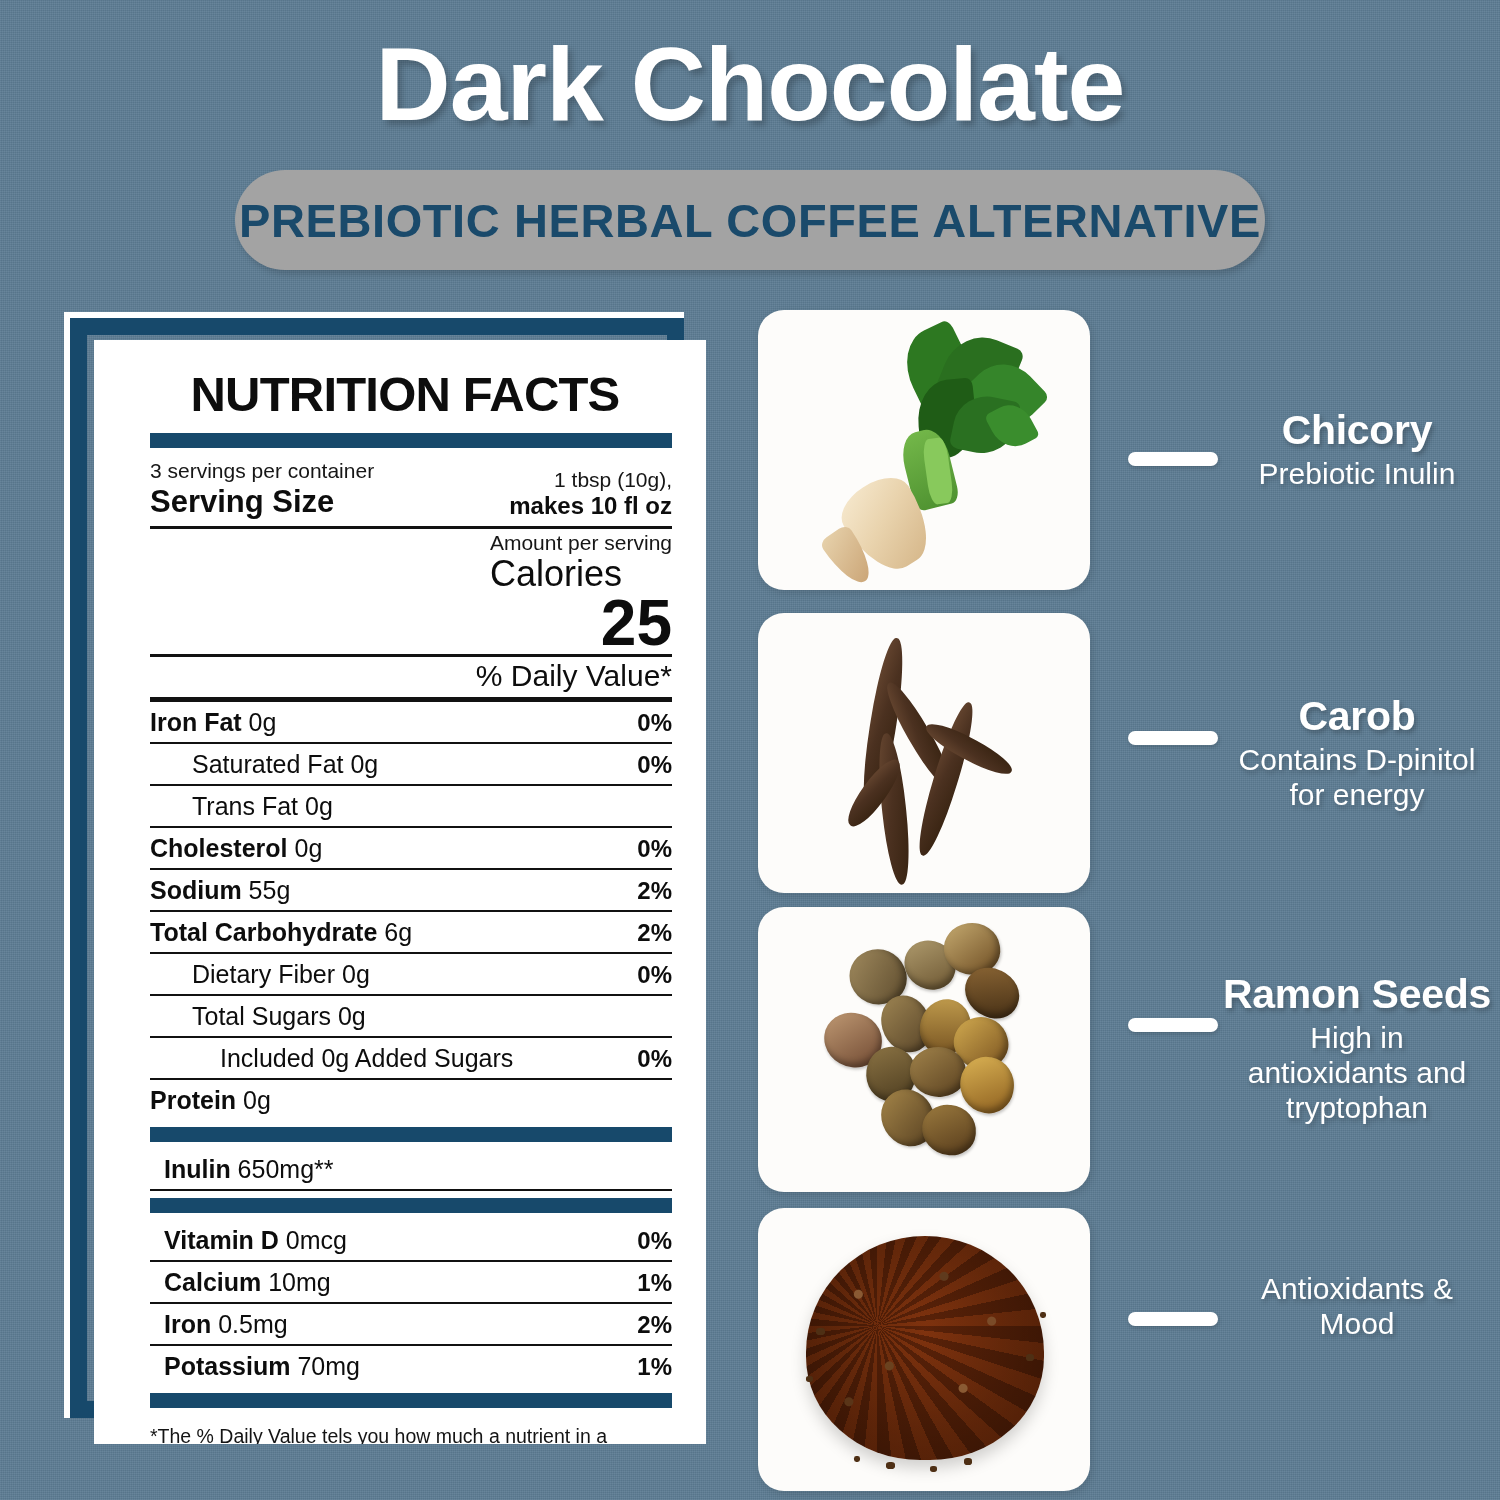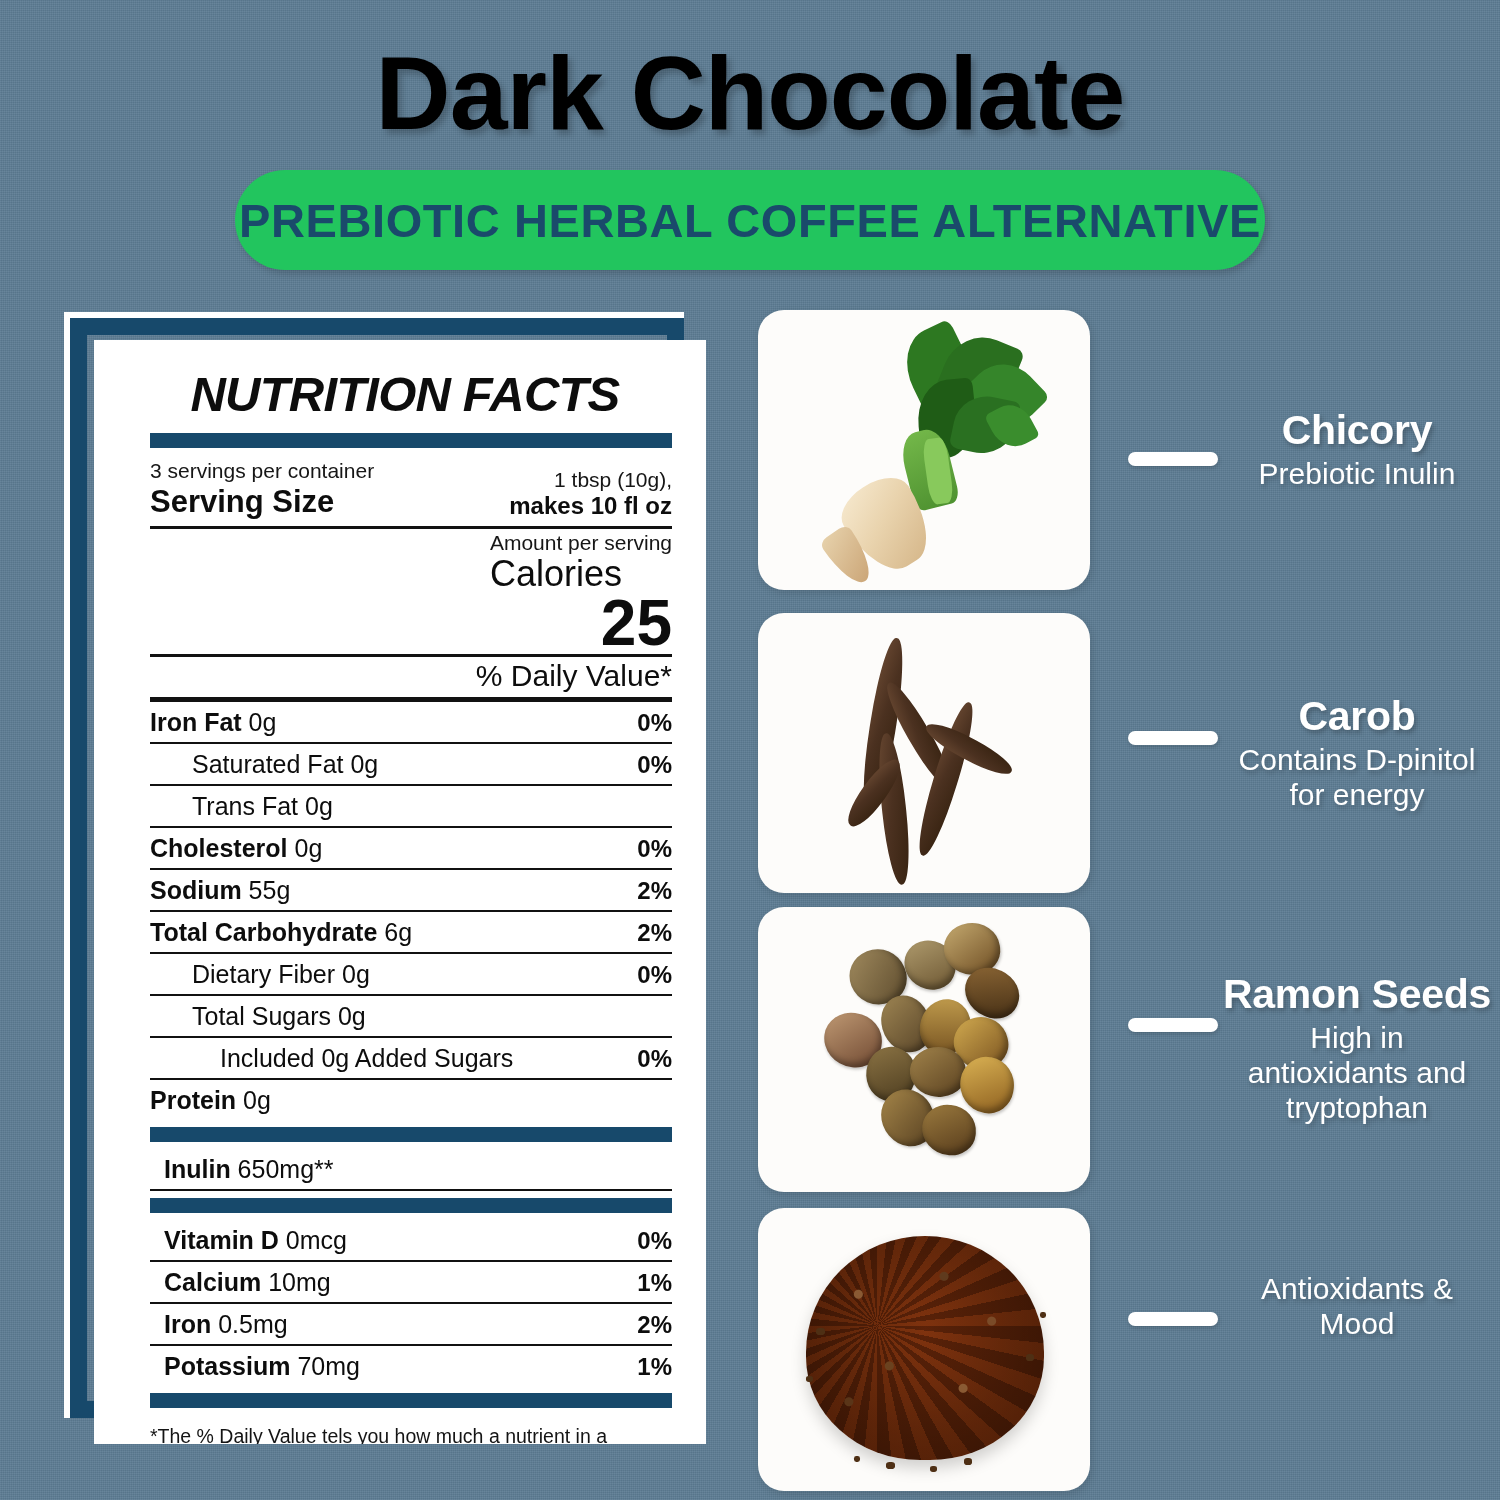--- a/index.html
+++ b/index.html
@@ -22,35 +22,35 @@
     inset: 0;
     background-image:
       repeating-linear-gradient(0deg,   rgba(255,255,255,0.035) 0px, rgba(255,255,255,0.035) 1px, rgba(0,0,0,0.035) 1px, rgba(0,0,0,0.035) 2px),
       repeating-linear-gradient(90deg,  rgba(255,255,255,0.030) 0px, rgba(255,255,255,0.030) 1px, rgba(0,0,0,0.030) 1px, rgba(0,0,0,0.030) 2px);
     pointer-events: none;
   }
 
   
   .title {
     position: absolute;
-    top: 36px; left: 0; width: 1500px;
+    top: 27px; left: 0; width: 1500px;
     text-align: center;
     font-size: 104px;
     font-weight: bold;
-    color: #000000;
+    color: #ffffff;
     letter-spacing: -1px;
     text-shadow: 4px 5px 6px rgba(0,0,0,0.22);
     line-height: 1.1;
   }
 
   .subtitle-pill {
     position: absolute;
     top: 170px; left: 235px;
     width: 1030px; height: 100px;
-    background: #22c55e;
+    background: #a3a3a3;
     border-radius: 50px;
     display: flex;
     align-items: center;
     justify-content: center;
     box-shadow: 3px 4px 7px rgba(0,0,0,0.17);
   }
   .subtitle-pill span {
     font-size: 47px;
     font-weight: bold;
     color: #1a4a6b;
@@ -78,21 +78,20 @@
   }
 
   .nf-title {
     font-size: 49px;
     font-weight: bold;
     color: #0d0d0d;
     letter-spacing: -0.8px;
     text-align: center;
     margin-bottom: 11px;
     margin-left: -12px;
-    font-style: italic;
   }
 
   .bar-thick  { height: 15px; background: #17496b; margin: 0 0 8px 0; }
   .bar-thick2 { height: 15px; background: #17496b; margin: 7px 0; }
 
   .rule-hair  { height: 2px;  background: #111; margin: 0; }
   .rule-mid   { height: 3px;  background: #111; margin: 0; }
   .rule-thick { height: 5px;  background: #111; margin: 0; }
 
   .row {

